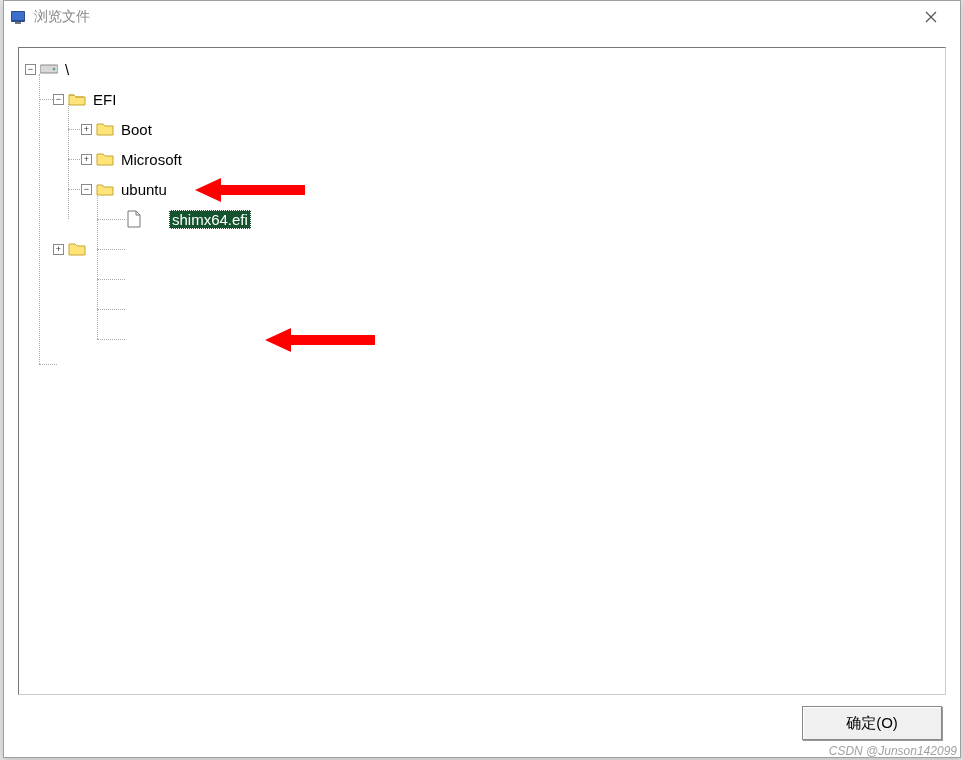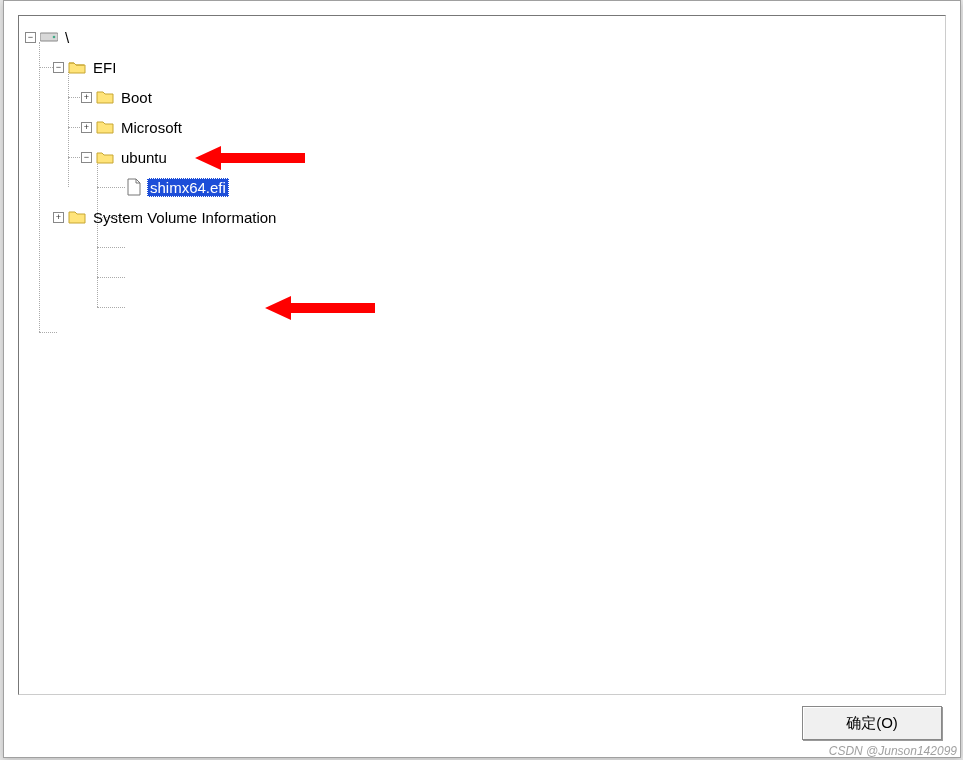--- a/index.html
+++ b/index.html
@@ -94,24 +94,25 @@
   align-items: center;
   justify-content: center;
 }
 .row .label {
   color: #000;
   padding: 1px 3px;
   white-space: nowrap;
   font-size: 15px;
 }
 .row .label.selected {
-  background: #1d4ed8;
+  background: #14532d;
   color: #fff;
   outline: 1px dotted #fff;
   outline-offset: -1px;
+  margin-left: 22px;
 }
 .indent { display:inline-block; height:1px; }
 
 .button-row {
   height: 48px;
   display: flex;
   justify-content: flex-end;
   align-items: center;
   gap: 24px;
   padding: 8px 4px 0 0;
@@ -148,20 +149,35 @@
   position: absolute;
   border-color: #aaa;
 }
 .vline { border-left: 1px dotted #aaa; }
 .hline { border-top: 1px dotted #aaa; }
 </style>
 </head>
 <body>
 
 <div class="window">
+  <div class="titlebar">
+    <span class="app-icon">
+      <svg width="16" height="16" viewBox="0 0 16 16">
+        <rect x="1" y="2" width="14" height="11" rx="1" fill="#2a4b8d"></rect>
+        <rect x="2" y="3" width="12" height="8" fill="#3b6fc9"></rect>
+        <rect x="5" y="13" width="6" height="2" fill="#777"></rect>
+      </svg>
+    </span>
+    <span class="title">浏览文件</span>
+    <div class="close-btn">
+      <svg width="12" height="12" viewBox="0 0 12 12">
+          <path d="M1 1 L11 11 M11 1 L1 11" stroke="#555" stroke-width="1.2"></path>
+        </svg>
+    </div>
+  </div>
 
   <div class="dialog-body">
     <div class="tree-frame">
       <div class="tree">
 
         <div class="vline" style="left:14px; top:20px; height:290px;"></div>
         <div class="hline" style="left:14px; top:45px; width:18px;"></div>
         <div class="hline" style="left:14px; top:310px; width:18px;"></div>
 
         <div class="vline" style="left:43px; top:50px; height:115px;"></div>
@@ -245,21 +261,20 @@
         </div>
 
         <div class="row">
           <span class="indent" style="width:28px"></span>
           <span class="toggle">+</span>
           <span class="icon">
             <svg width="18" height="16" viewBox="0 0 18 16">
                 <path d="M1 3 h6 l2 2 h8 v9 h-16 z" fill="#ffe47a" stroke="#c7a633"></path>
               </svg>
           </span>
-          <span class="label">System Volume Information</span>
         </div>
 
         <div class="arrow" style="left:170px; top:122px;">
           <svg width="110" height="28" viewBox="0 0 110 28">
             <polygon points="0,14 26,2 26,9 110,9 110,19 26,19 26,26" fill="#ff0000"></polygon>
           </svg>
         </div>
         <div class="arrow" style="left:240px; top:272px;">
           <svg width="110" height="28" viewBox="0 0 110 28">
             <polygon points="0,14 26,2 26,9 110,9 110,19 26,19 26,26" fill="#ff0000"></polygon>

